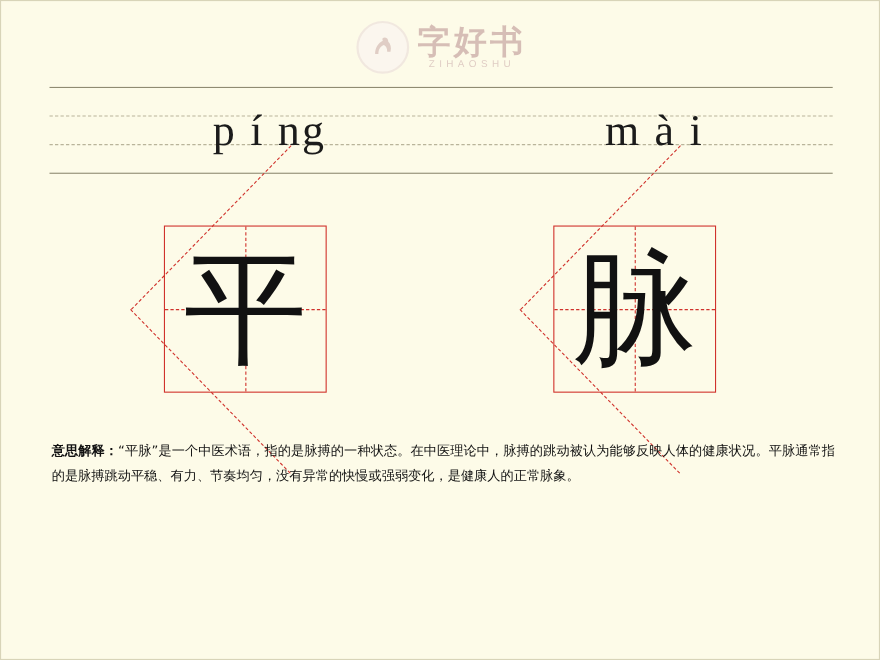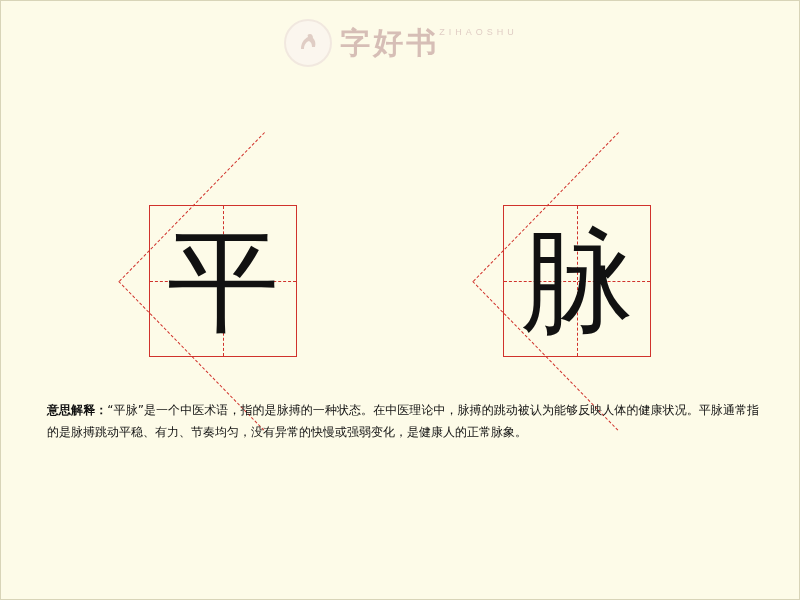--- a/index.html
+++ b/index.html
@@ -43,22 +43,22 @@
     background: #faf3f3;
     display: flex;
     align-items: center;
     justify-content: center;
     color: #c9a9a9;
     font-size: 22px;
     line-height: 1;
   }
   .logo-text {
     display: flex;
-    flex-direction: row;
-    align-items: flex-start;
+    flex-direction: column;
+    align-items: center;
     line-height: 1;
   }
   .logo-cn {
     font-size: 30px;
     letter-spacing: 3px;
     color: #b88e8e;
     font-family: "DejaVu Sans", sans-serif;
     font-weight: bold;
   }
   .logo-en {
@@ -182,20 +182,28 @@
       <svg width="26" height="26" viewBox="0 0 26 26" aria-hidden="true">
         <path d="M6 19 C6 13 9 9 13 7 C12 5 13 4 15 4 C17 4 18 6 18 8 C20 10 21 13 20 17 L17 17 C17 14 16 12 14 11 C11 12 9 15 9 19 Z" fill="#c9a9a9"></path>
       </svg>
     </div>
     <div class="logo-text">
       <div class="logo-cn">字好书</div>
       <div class="logo-en">ZIHAOSHU</div>
     </div>
   </div>
 
+  <div class="staff">
+    <div class="line l1"></div>
+    <div class="line l2"></div>
+    <div class="line l3"></div>
+    <div class="line l4"></div>
+    <div class="pinyin p1">p í ng</div>
+    <div class="pinyin p2">m à i</div>
+  </div>
 
   <div class="grid g1">
     <div class="mid-v"></div>
     <div class="mid-h"></div>
     <div class="diag1"></div>
     <div class="diag2"></div>
     <div class="char">平</div>
   </div>
 
   <div class="grid g2">

